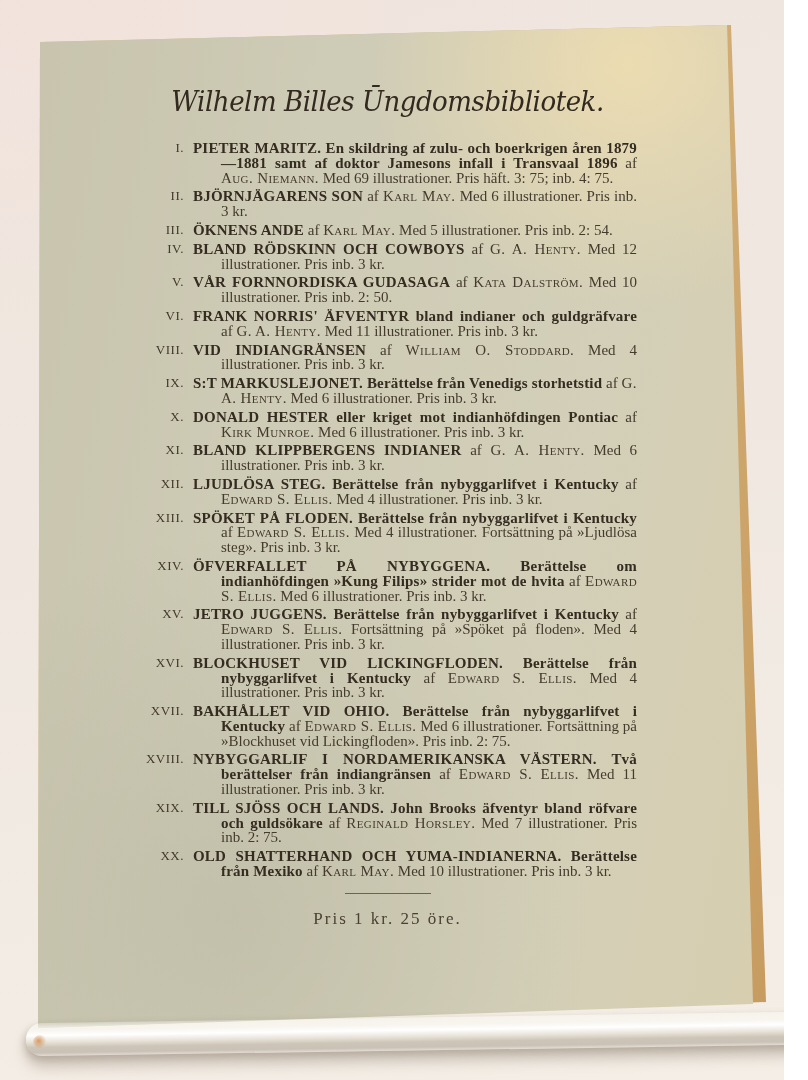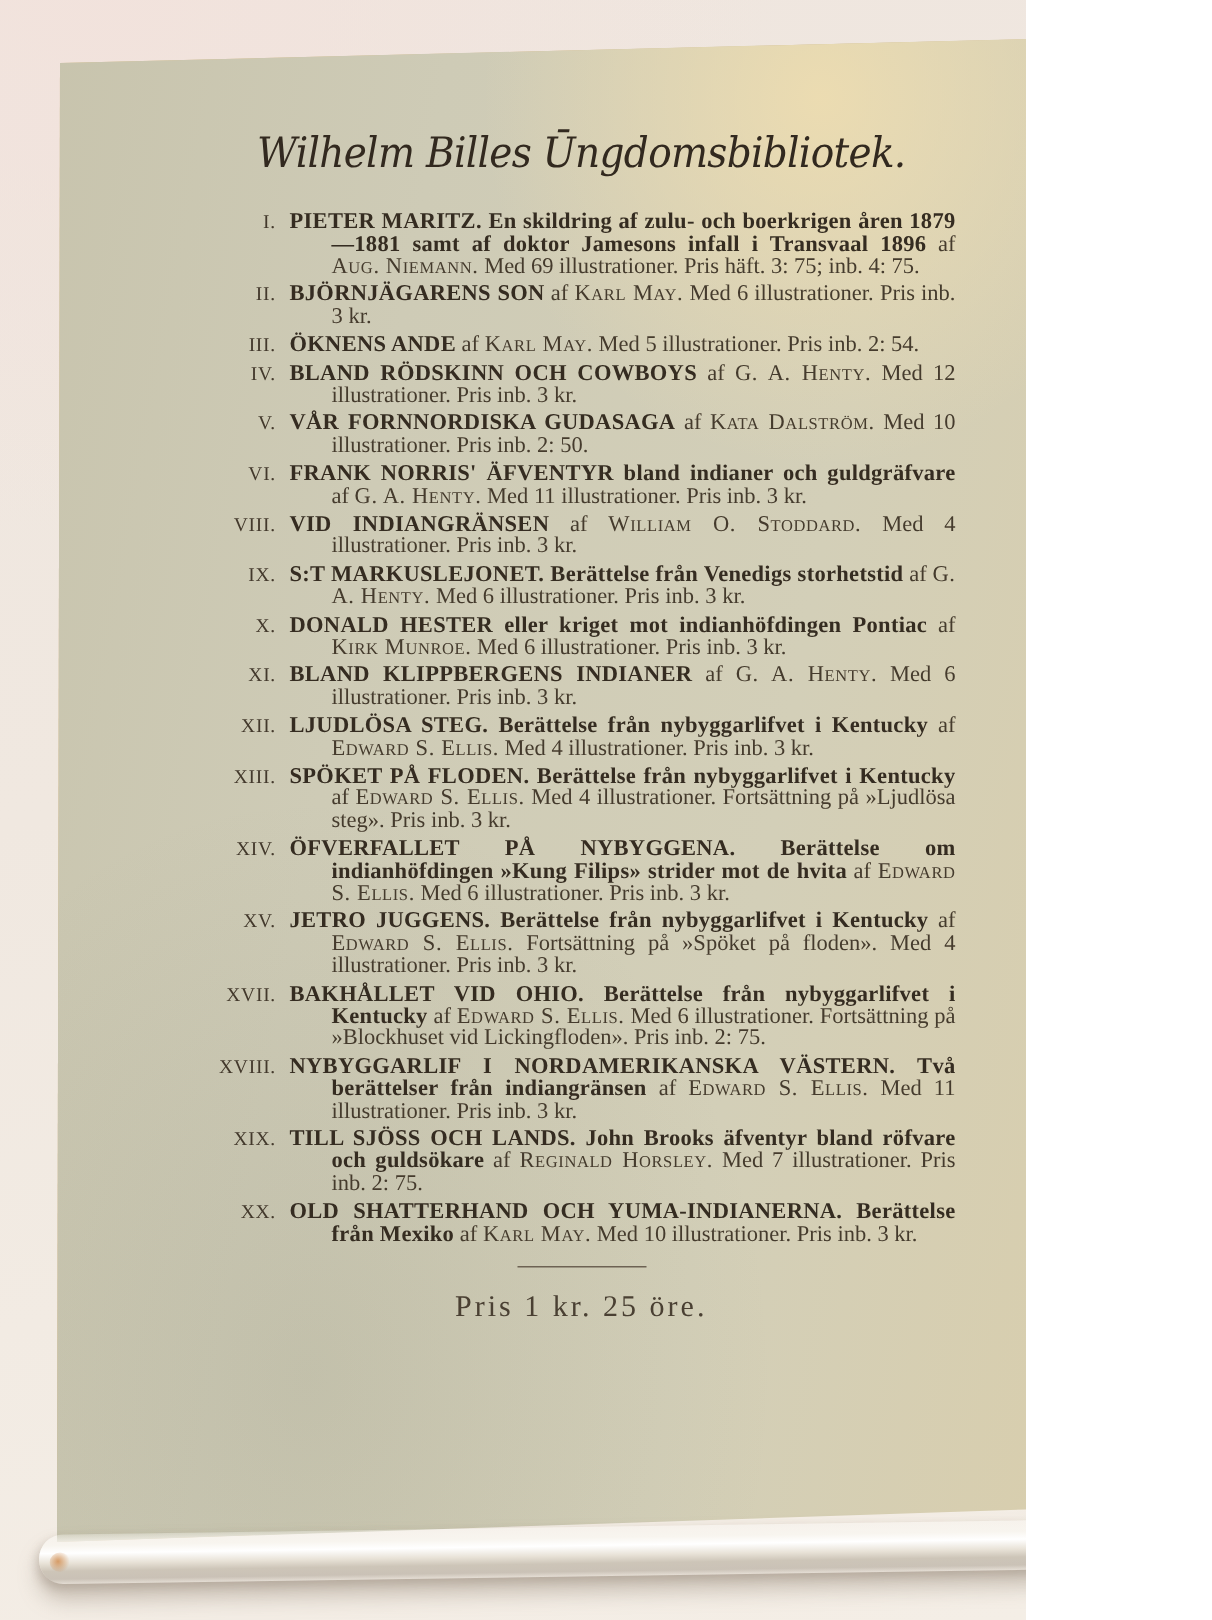--- a/index.html
+++ b/index.html
@@ -1,19 +1,19 @@
 <!DOCTYPE html>
 <html><head>
 <meta charset="utf-8">
 <style>
   html,body{margin:0;padding:0;}
   body{width:808px;height:1080px;font-family:"Liberation Serif",serif;}
 
   .scene{
-    position:relative;width:684px;height:1080px;overflow:hidden;
+    position:relative;width:784px;height:1080px;overflow:hidden;
     background:
       radial-gradient(120% 60% at 10% 0%, rgba(242,226,220,.9) 0%, rgba(242,226,220,0) 55%),
       linear-gradient(168deg,#efe6df 0%,#f0e8e0 45%,#f4eee6 100%);
   }
 
   
   .book-pages{
     position:absolute;inset:0;
     clip-path:polygon(40px 42px,731px 25px,766px 1002px,38px 1028px);
     background:linear-gradient(115deg,#dcc492 0%,#d2ae76 55%,#c69a5e 100%);
@@ -72,21 +72,21 @@
   }
   .seg-bold{font-weight:700;letter-spacing:.2px;color:#352c21;}
   .seg-normal{color:#453b2d;}
   .seg-author{font-variant:small-caps;letter-spacing:.4px;color:#453b2d;}
 
   .footer-divider{
     width:86px;height:1px;background:#6d6253;margin:14px auto 0 auto;
   }
   .footer-price{
     margin-top:15px;text-align:center;
-    font-size:20px;letter-spacing:2px;color:#4a4033;
+    font-size:17px;letter-spacing:2px;color:#4a4033;
   }
 </style>
 </head>
 <body>
 
 <div class="scene">
   <div class="book-pages"></div>
   <div class="book-cover"></div>
 
   <div class="page-content">
@@ -142,20 +142,24 @@
         </div>
         <div class="entry">
           <span class="num">XIV.</span>
           <div class="body"><span class="seg-bold">ÖFVERFALLET PÅ NYBYGGENA.  Berättelse om indianhöfdingen »Kung Filips» strider mot de hvita</span><span class="seg-normal"> af </span><span class="seg-author">Edward S. Ellis.</span><span class="seg-normal">  Med 6 illustrationer.  Pris inb. 3 kr.</span></div>
         </div>
         <div class="entry">
           <span class="num">XV.</span>
           <div class="body"><span class="seg-bold">JETRO JUGGENS.  Berättelse från nybyggarlifvet i Kentucky</span><span class="seg-normal"> af </span><span class="seg-author">Edward S. Ellis.</span><span class="seg-normal">  Fortsättning på »Spöket på floden».  Med 4 illustrationer.  Pris inb. 3 kr.</span></div>
         </div>
         <div class="entry">
+          <span class="num">XVI.</span>
+          <div class="body"><span class="seg-bold">BLOCKHUSET VID LICKINGFLODEN.  Berättelse från nybyggarlifvet i Kentucky</span><span class="seg-normal"> af </span><span class="seg-author">Edward S. Ellis.</span><span class="seg-normal">  Med 4 illustrationer.  Pris inb. 3 kr.</span></div>
+        </div>
+        <div class="entry">
           <span class="num">XVII.</span>
           <div class="body"><span class="seg-bold">BAKHÅLLET VID OHIO.  Berättelse från nybyggarlifvet i Kentucky</span><span class="seg-normal"> af </span><span class="seg-author">Edward S. Ellis.</span><span class="seg-normal">  Med 6 illustrationer.  Fortsättning på »Blockhuset vid Lickingfloden».  Pris inb. 2: 75.</span></div>
         </div>
         <div class="entry">
           <span class="num">XVIII.</span>
           <div class="body"><span class="seg-bold">NYBYGGARLIF I NORDAMERIKANSKA VÄSTERN.  Två berättelser från indiangränsen</span><span class="seg-normal"> af </span><span class="seg-author">Edward S. Ellis.</span><span class="seg-normal">  Med 11 illustrationer.  Pris inb. 3 kr.</span></div>
         </div>
         <div class="entry">
           <span class="num">XIX.</span>
           <div class="body"><span class="seg-bold">TILL SJÖSS OCH LANDS.  John Brooks äfventyr bland röfvare och guldsökare</span><span class="seg-normal"> af </span><span class="seg-author">Reginald Horsley.</span><span class="seg-normal">  Med 7 illustrationer.  Pris inb. 2: 75.</span></div>

